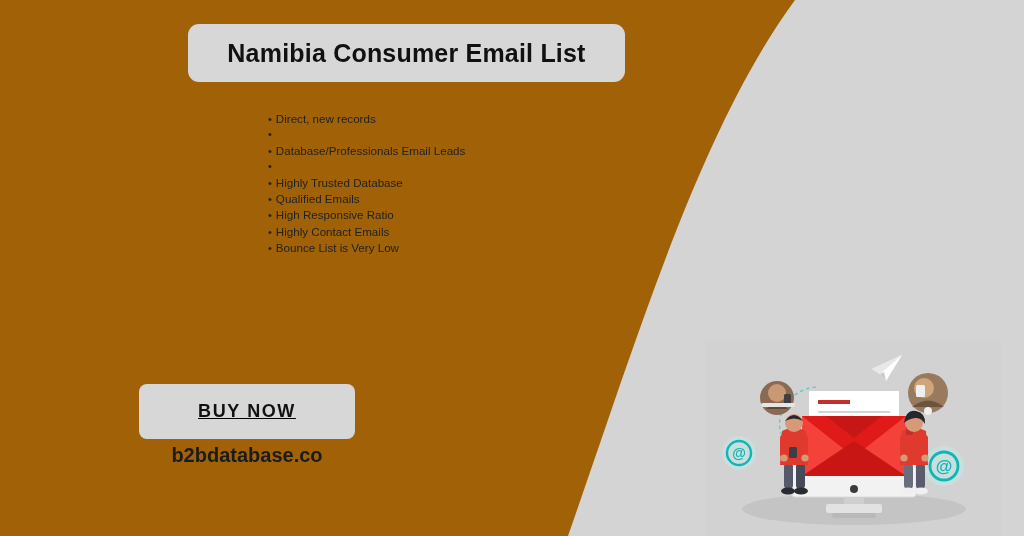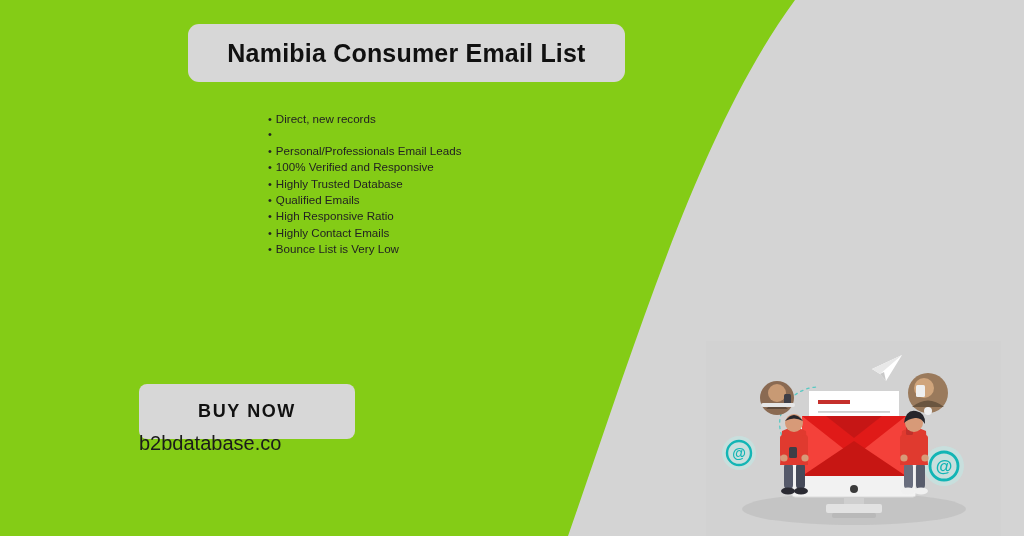--- a/index.html
+++ b/index.html
@@ -2,21 +2,21 @@
 <html><head>
 <meta charset="utf-8">
 <style>
   html,body{margin:0;padding:0;}
   body{
     width:1024px;height:536px;
     background:#ffffff;
     font-family:"Liberation Sans", sans-serif;
     overflow:hidden;
   }
-  #page{position:relative;width:1024px;height:536px;background:#84cc16;overflow:hidden;}
+  #page{position:relative;width:1024px;height:536px;background:#a16207;overflow:hidden;}
 
   
   .bg-curve{position:absolute;inset:0;width:1024px;height:536px;}
 
   
   .title-box{
     position:absolute;left:188px;top:24px;width:437px;height:58px;
     background:#d7d7d7;border-radius:11px;
     display:flex;align-items:center;justify-content:center;
   }
@@ -32,27 +32,28 @@
     white-space:nowrap;display:flex;align-items:baseline;
   }
   .bullet .dot{margin-right:4px;font-size:11px;line-height:15.4px;}
 
   
   .buy-btn{
     position:absolute;left:139px;top:384px;width:216px;height:55px;
     background:#d7d7d7;border-radius:8px;
     display:flex;align-items:center;justify-content:center;
     cursor:pointer;
+    text-decoration:underline;
   }
   .buy-label{
     font-size:18px;font-weight:bold;color:#111111;letter-spacing:1.6px;
   }
   .site-url{
-    position:absolute;left:139px;top:432px;width:216px;
-    text-align:left;font-size:20px;color:#1b1b1b;
+    position:absolute;left:139px;top:444px;width:216px;
+    text-align:center;font-size:20px;color:#1b1b1b;font-weight:bold;
   }
 
   
   .illus{position:absolute;left:706px;top:341px;width:295px;height:195px;}
   .illus svg{display:block;}
 </style>
 </head>
 <body>
 
 <div id="page">
@@ -68,25 +69,24 @@
   <div class="bullets">
     <div class="bullet">
       <span class="dot">•</span>
       <span>Direct, new records</span>
     </div>
     <div class="bullet">
       <span class="dot">•</span>
     </div>
     <div class="bullet">
       <span class="dot">•</span>
-      <span>Personal/Professionals Email Leads</span>
-    </div>
-    <div class="bullet">
-      <span class="dot">•</span>
-      <span>100% Verified and Responsive</span>
+      <span>Database/Professionals Email Leads</span>
+    </div>
+    <div class="bullet">
+      <span class="dot">•</span>
     </div>
     <div class="bullet">
       <span class="dot">•</span>
       <span>Highly Trusted Database</span>
     </div>
     <div class="bullet">
       <span class="dot">•</span>
       <span>Qualified Emails</span>
     </div>
     <div class="bullet">

